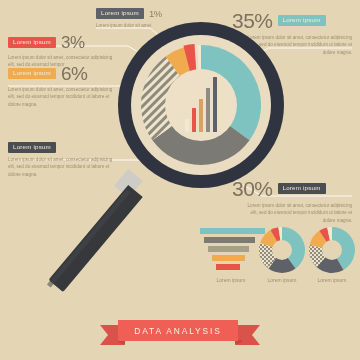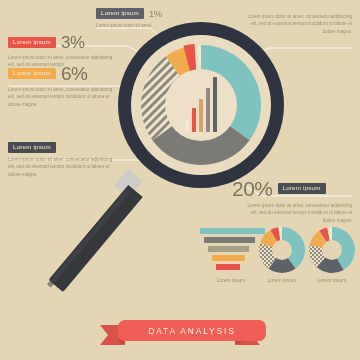--- a/index.html
+++ b/index.html
@@ -128,27 +128,31 @@
   </div>
 
   <div class="callout" style="left:8px;top:142px;">
     <div class="tagrow">
       <span class="tag" style="background:#4a4d52;">Lorem ipsum</span>
     </div>
     <div class="body">Lorem ipsum dolor sit amet, consectetur adipisicing elit, sed do eiusmod tempor incididunt ut labore et dolore magna.</div>
   </div>
 
   <div class="callout" style="right:8px;top:10px;width:120px;">
+    <div class="tagrow right">
+      <span class="tag" style="background:#7ec3c0;">Lorem ipsum</span>
+      <span class="pct" style="font-size:21px;">35%</span>
+    </div>
     <div class="body right">Lorem ipsum dolor sit amet, consectetur adipisicing elit, sed do eiusmod tempor incididunt ut labore et dolore magna.</div>
   </div>
 
   <div class="callout" style="right:8px;top:178px;width:120px;">
     <div class="tagrow right">
       <span class="tag" style="background:#4a4d52;">Lorem ipsum</span>
-      <span class="pct" style="font-size:21px;">20%</span>
+      <span class="pct" style="font-size:21px;">30%</span>
     </div>
     <div class="body right">Lorem ipsum dolor sit amet, consectetur adipisicing elit, sed do eiusmod tempor incididunt ut labore et dolore magna.</div>
   </div>
 
   <div style="position:absolute;left:40px;top:175px;width:120px;height:135px;">
     <div class="ferrule" style="left:86px;top:0px;width:19px;height:22px;
                 transform:rotate(40deg);transform-origin:50% 0;"></div>
     <div class="handle" style="left:86px;top:16px;width:19px;height:124px;
                 transform:rotate(40deg);transform-origin:50% 0;
                 border-radius:0 0 2px 2px;"></div>
@@ -267,18 +271,18 @@
 
     <svg width="24" height="20" viewBox="0 0 24 20" style="position:absolute;right:0;top:7px;">
       <path d="M24,0 L0,0 L0,20 L24,20 L16,10 Z" fill="#d9534a"></path>
     </svg>
 
     <div class="rib-fold" style="left:18px;top:22px;width:7px;height:5px;
                 clip-path:polygon(0 0,100% 0,100% 100%,0 40%);"></div>
     <div class="rib-fold" style="right:18px;top:22px;width:7px;height:5px;
                 clip-path:polygon(0 0,100% 0,100% 40%,0 100%);"></div>
 
-    <div class="rib-main" style="left:18px;top:2px;width:148px;height:21px;border-radius:7px;">
+    <div class="rib-main" style="left:18px;top:2px;width:120px;height:21px;">
       <span>DATA ANALYSIS</span>
     </div>
   </div>
 
 </div>
 
 </body></html>

